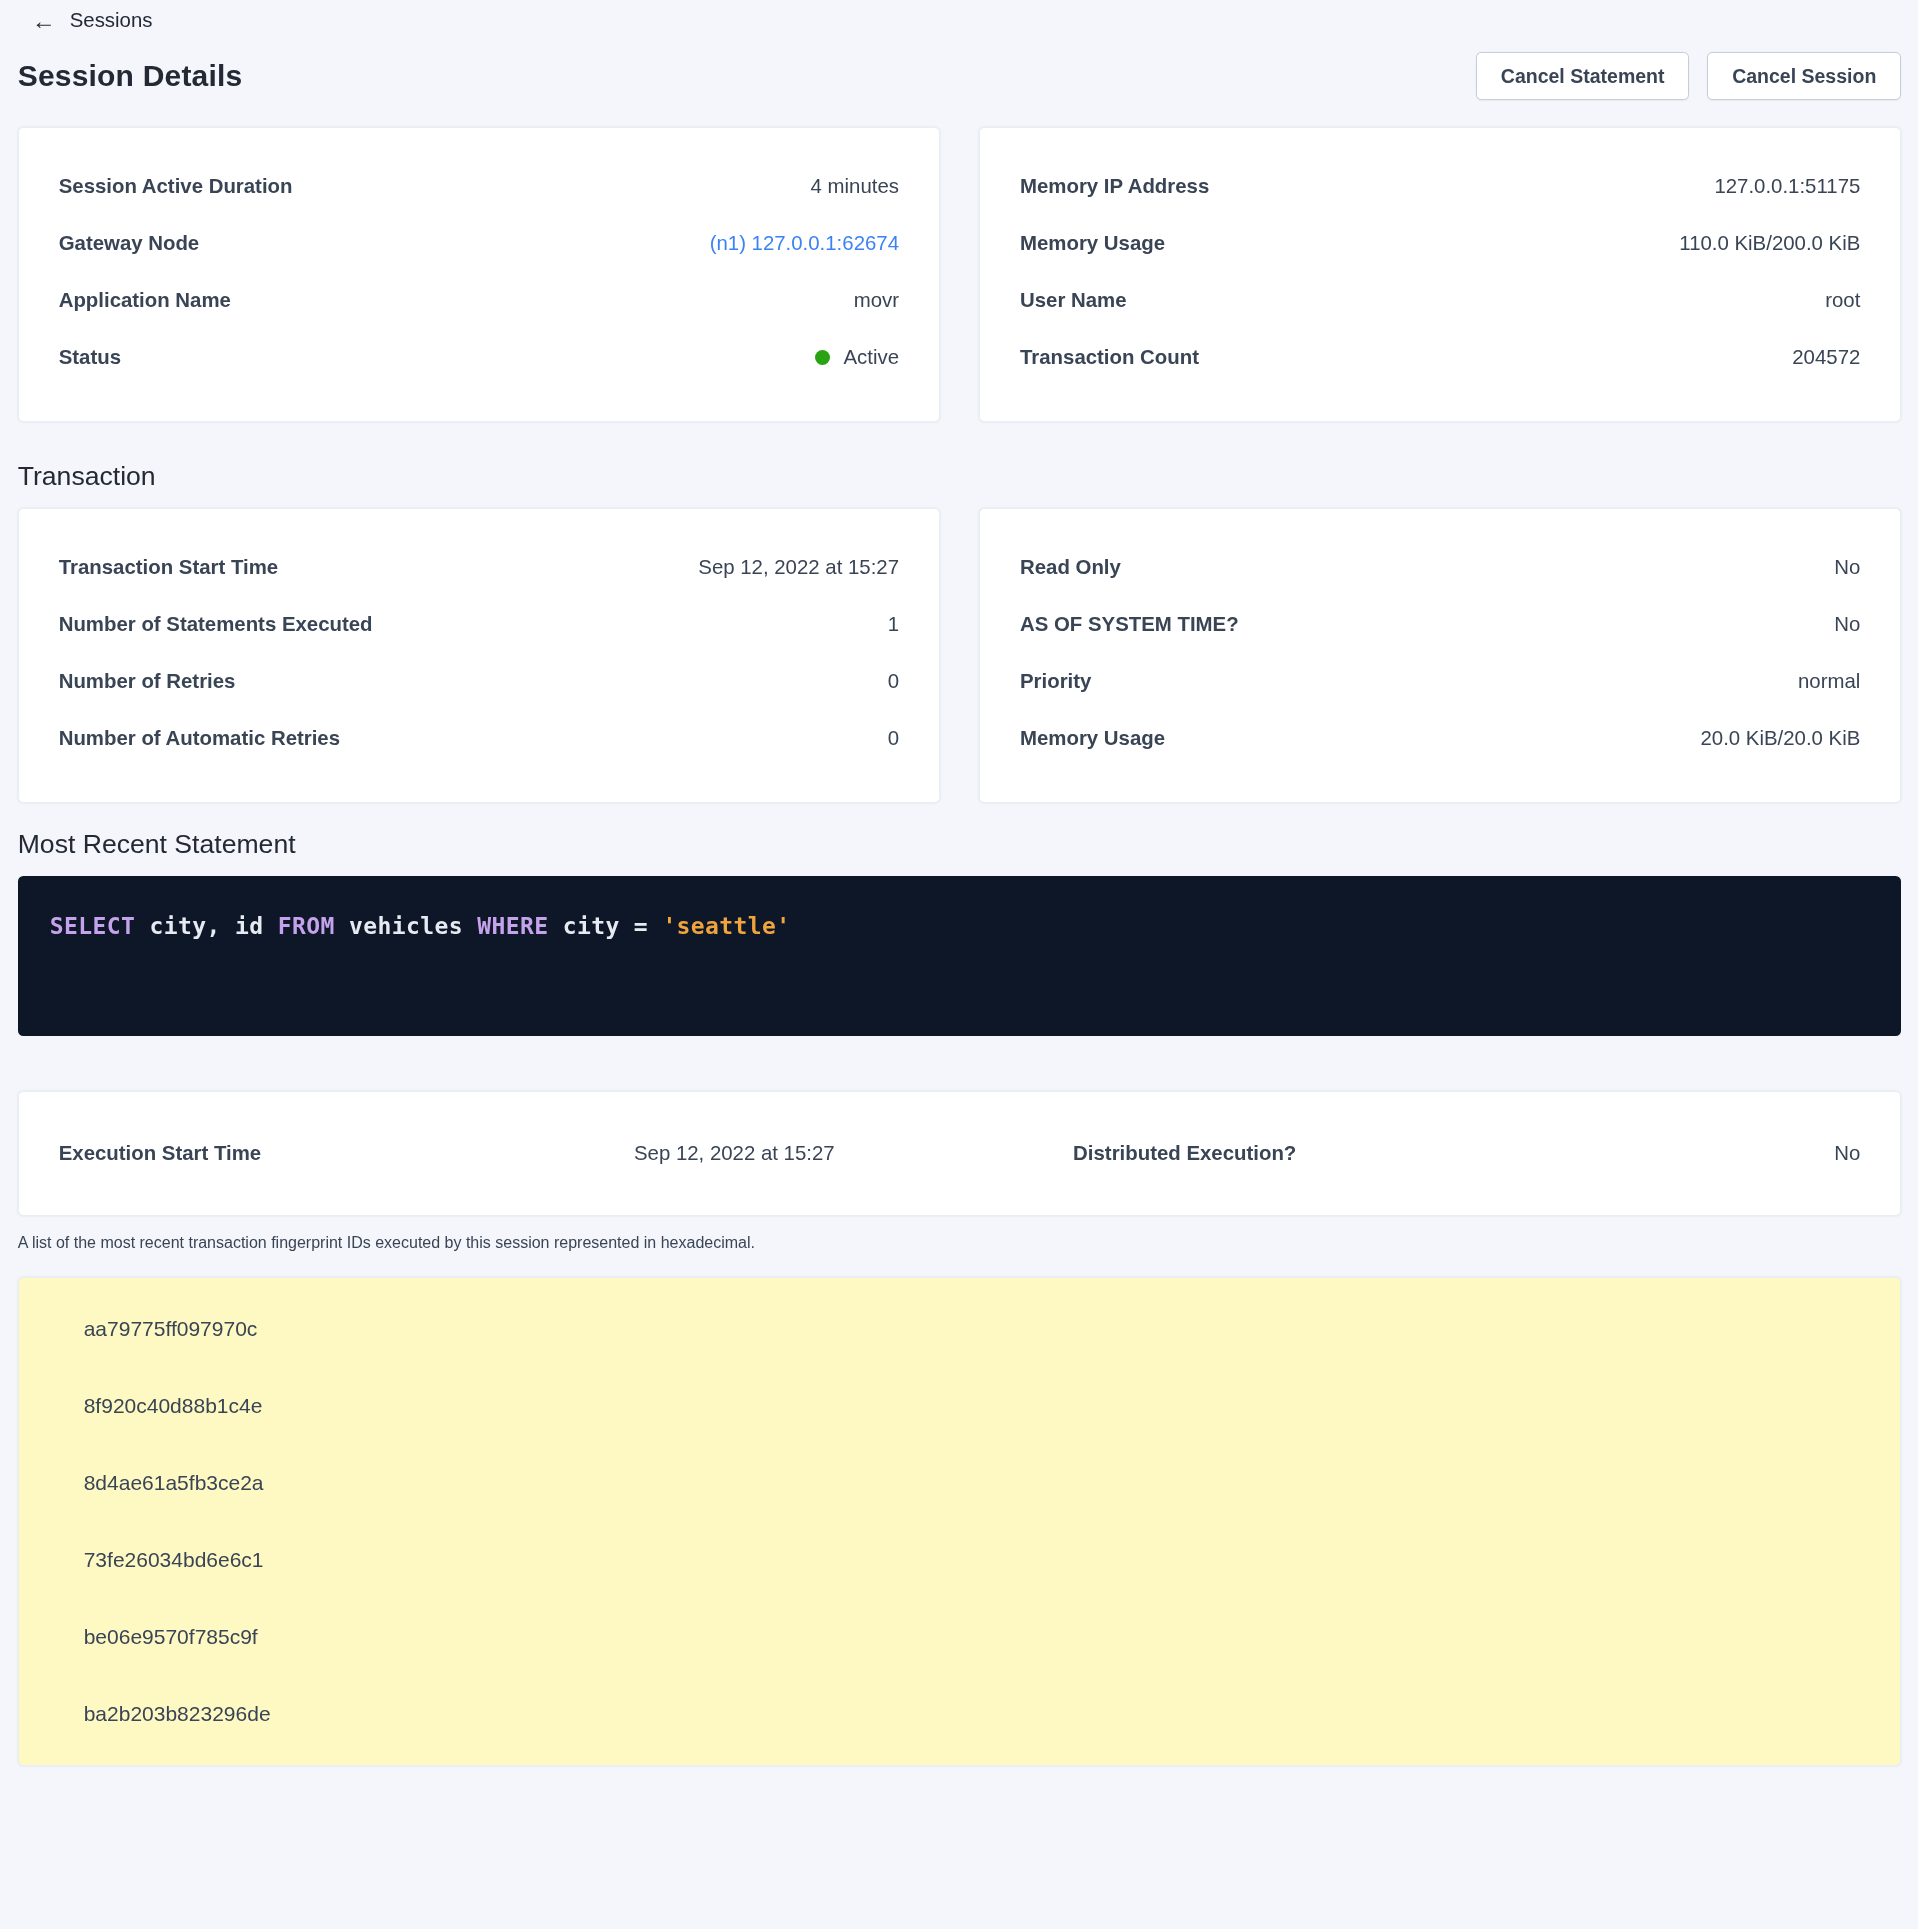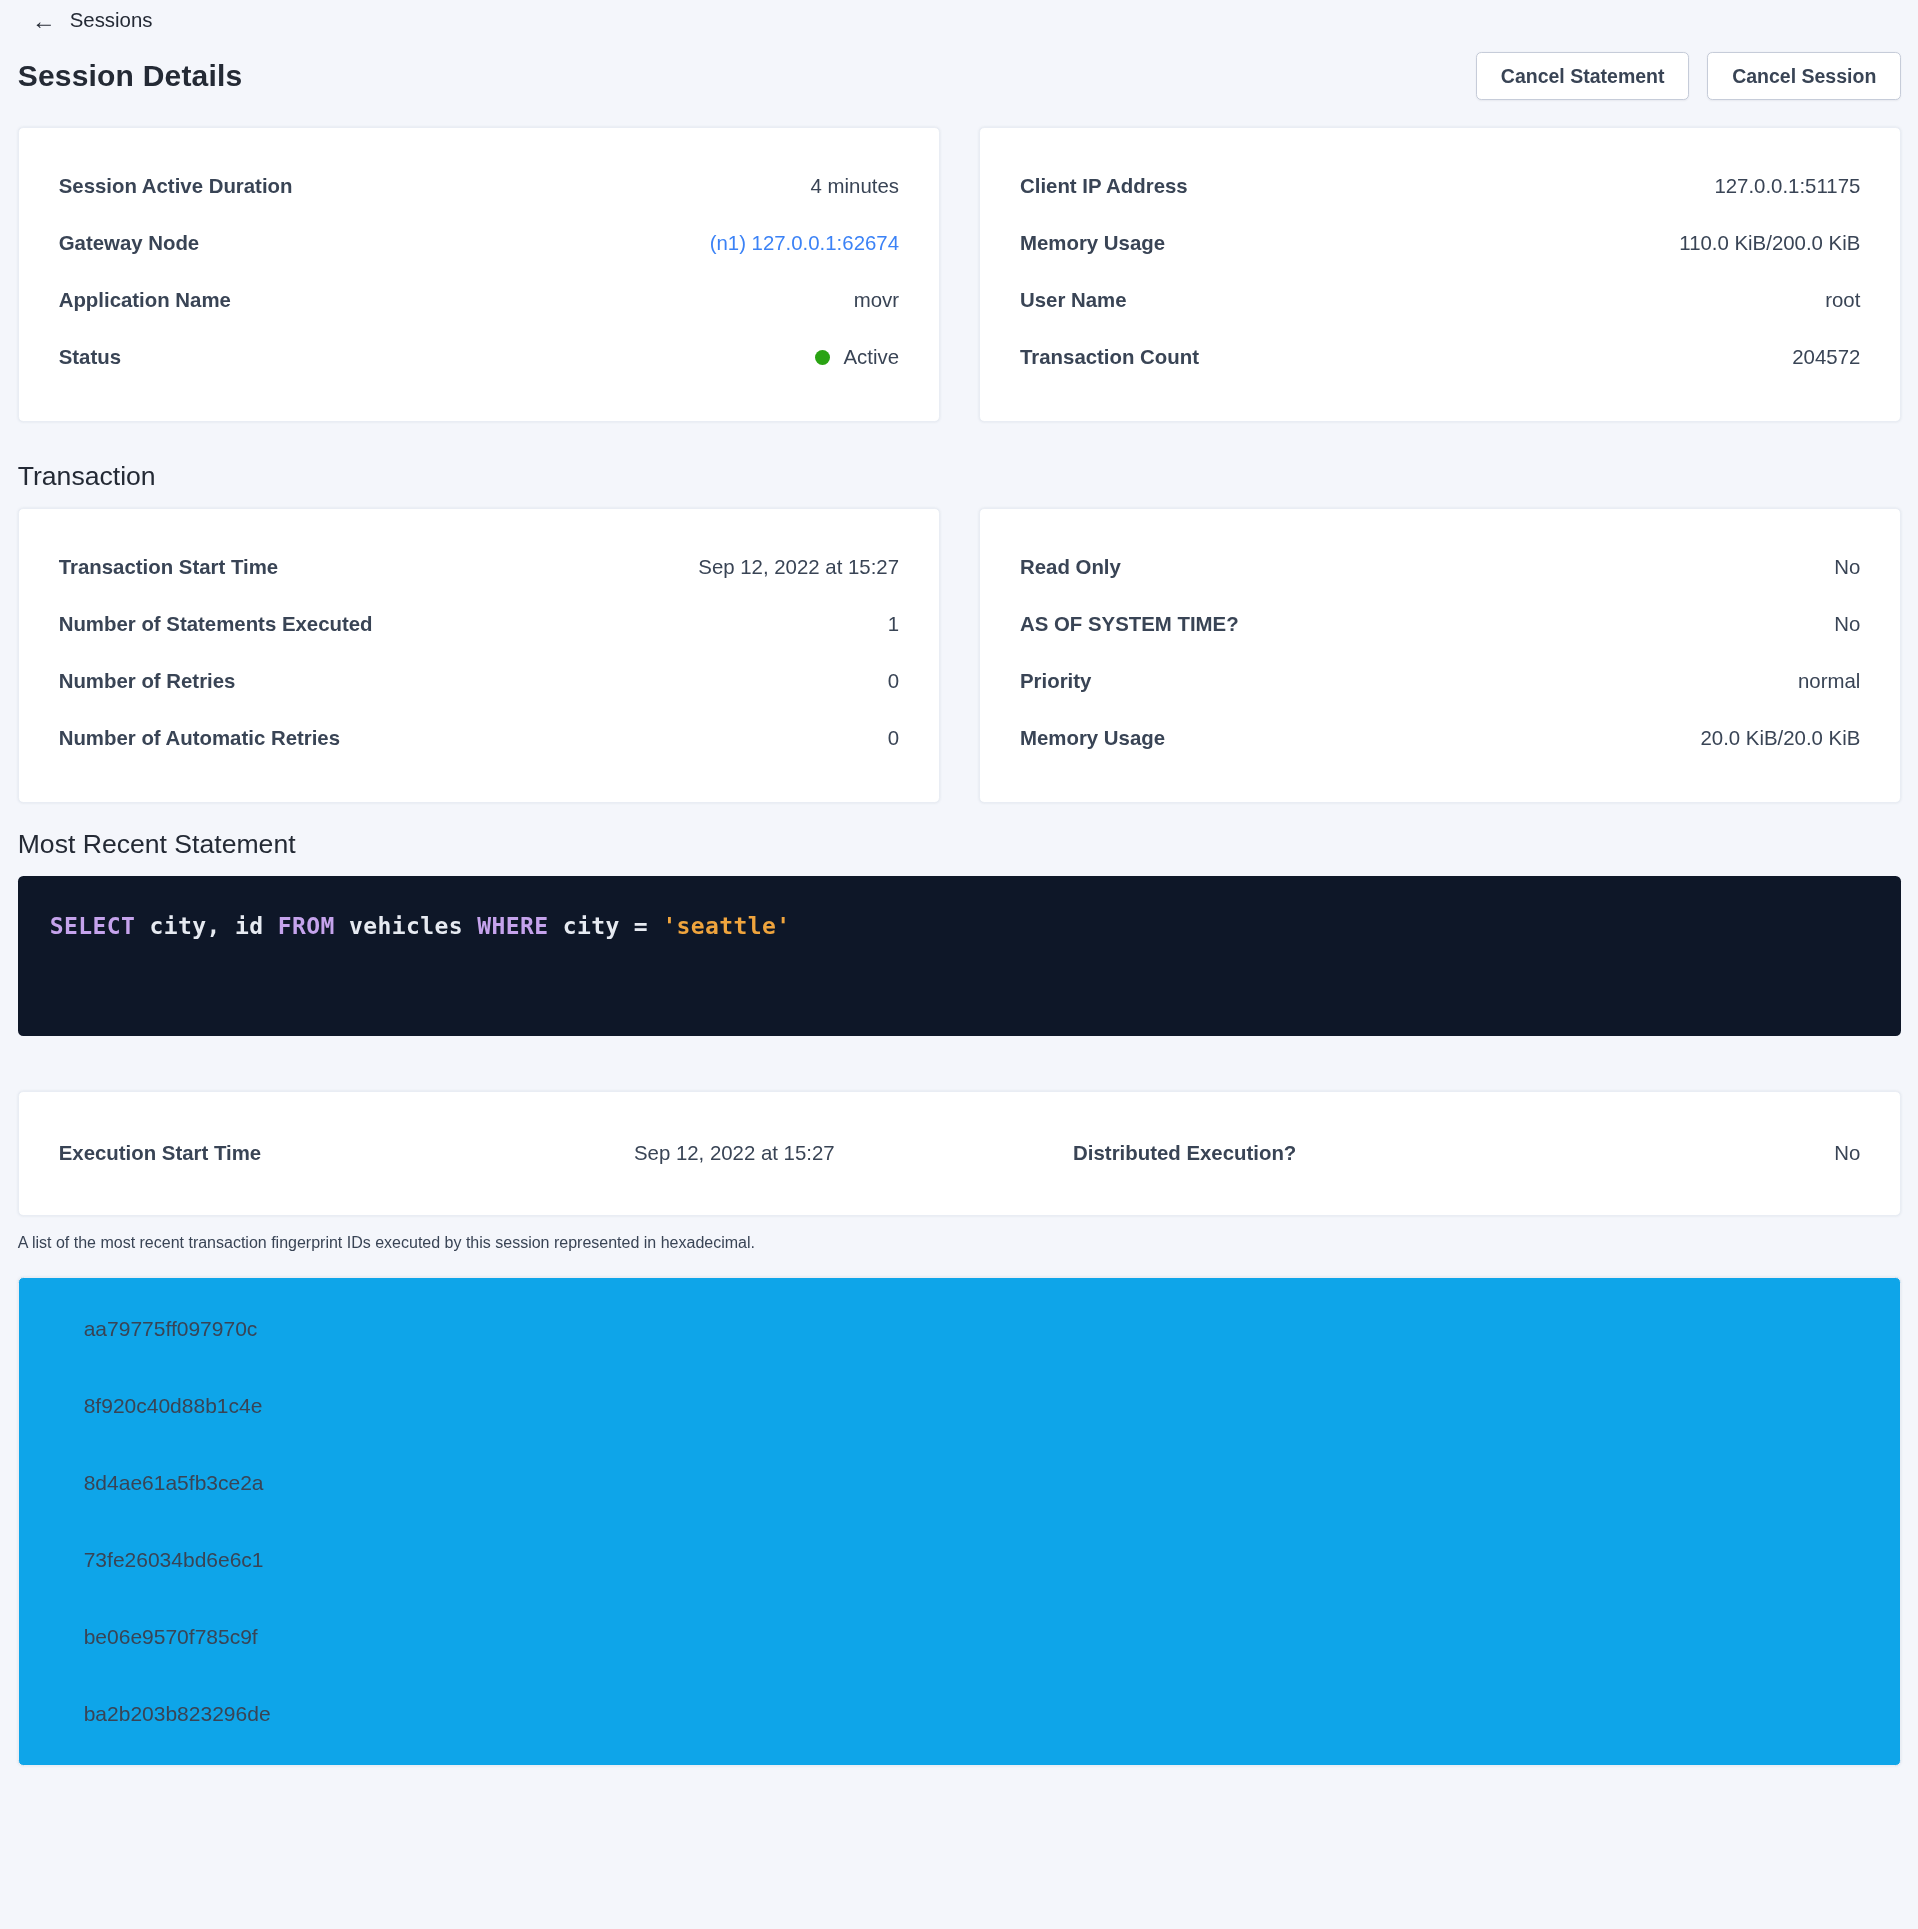--- a/index.html
+++ b/index.html
@@ -129,21 +129,21 @@
   .exec-card .c1 { justify-self: start; font-weight: 700; }
   .exec-card .c2 { justify-self: center; }
   .exec-card .c3 { justify-self: center; font-weight: 700; }
   .exec-card .c4 { justify-self: end; }
 
   
   .section-title.fp { margin-top: 51px; }
   .fp-desc { margin-top: 17.7px; font-size: 16px; color: #394455; }
   .fp-card {
     margin-top: 25px;
-    background: #0ea5e9;
+    background: #fef9c3;
     border: 0.9px solid #E9EDF4;
     border-radius: 5.3px;
     box-shadow: 0 0 2.7px rgba(67,90,111,0.12);
     padding: 12.4px 40px 12.4px 65px;
   }
   .fp-row {
     height: 77px;
     display: flex;
     align-items: center;
     font-size: 21px;
@@ -189,21 +189,21 @@
         <span class="kv-label">Status</span>
         <span class="status-wrap">
           <span class="status-dot"></span>
           <span class="kv-value">Active</span>
         </span>
       </div>
     </div>
 
     <div class="card">
       <div class="kv-row">
-        <span class="kv-label">Client IP Address</span>
+        <span class="kv-label">Memory IP Address</span>
         <span class="kv-value">127.0.0.1:51175</span>
       </div>
       <div class="kv-row">
         <span class="kv-label">Memory Usage</span>
         <span class="kv-value">110.0 KiB/200.0 KiB</span>
       </div>
       <div class="kv-row">
         <span class="kv-label">User Name</span>
         <span class="kv-value">root</span>
       </div>

